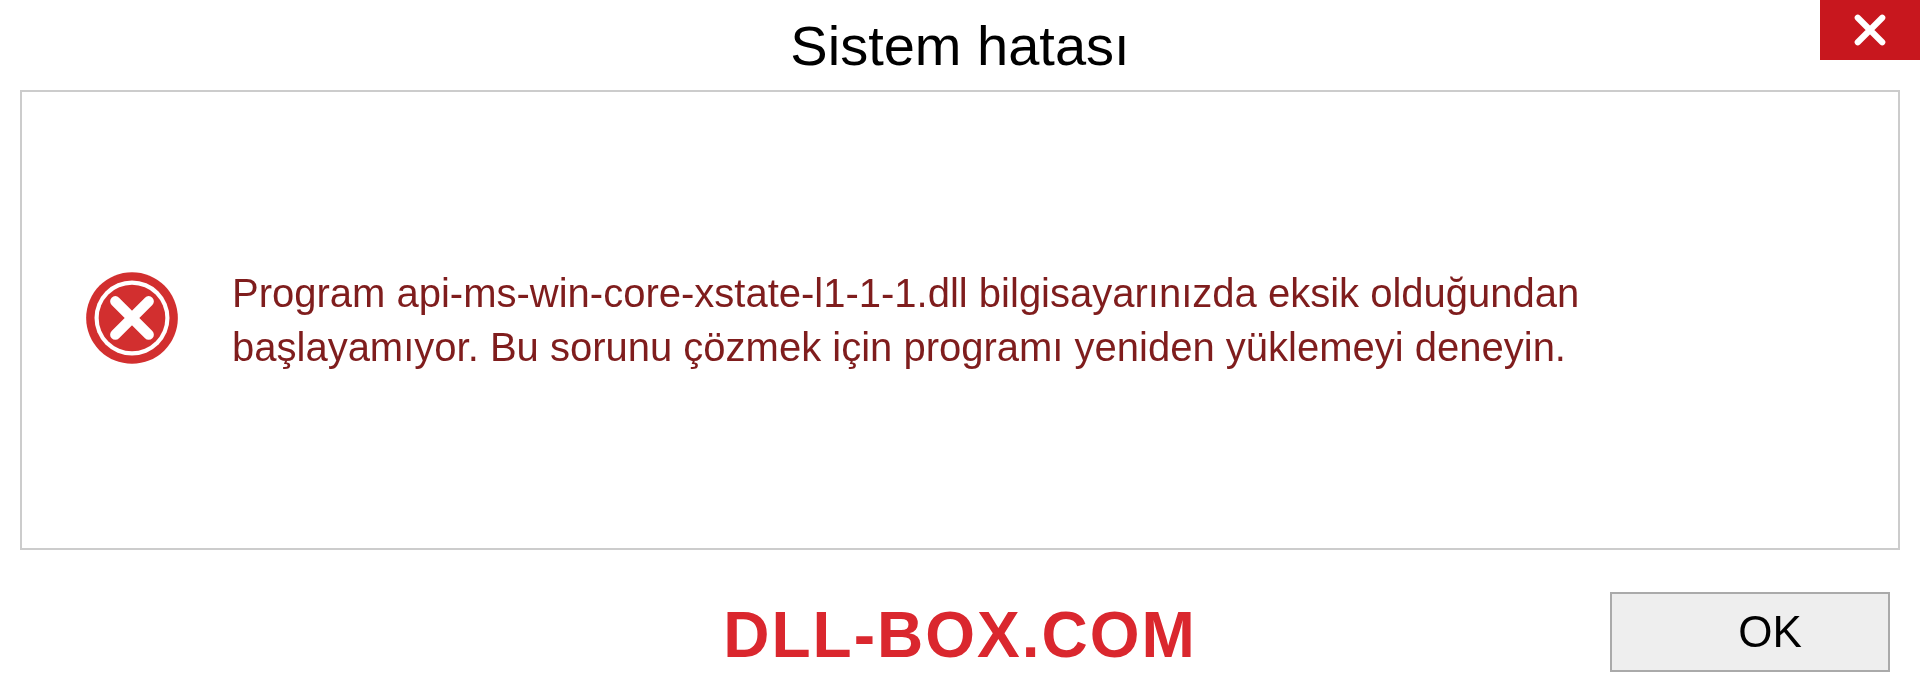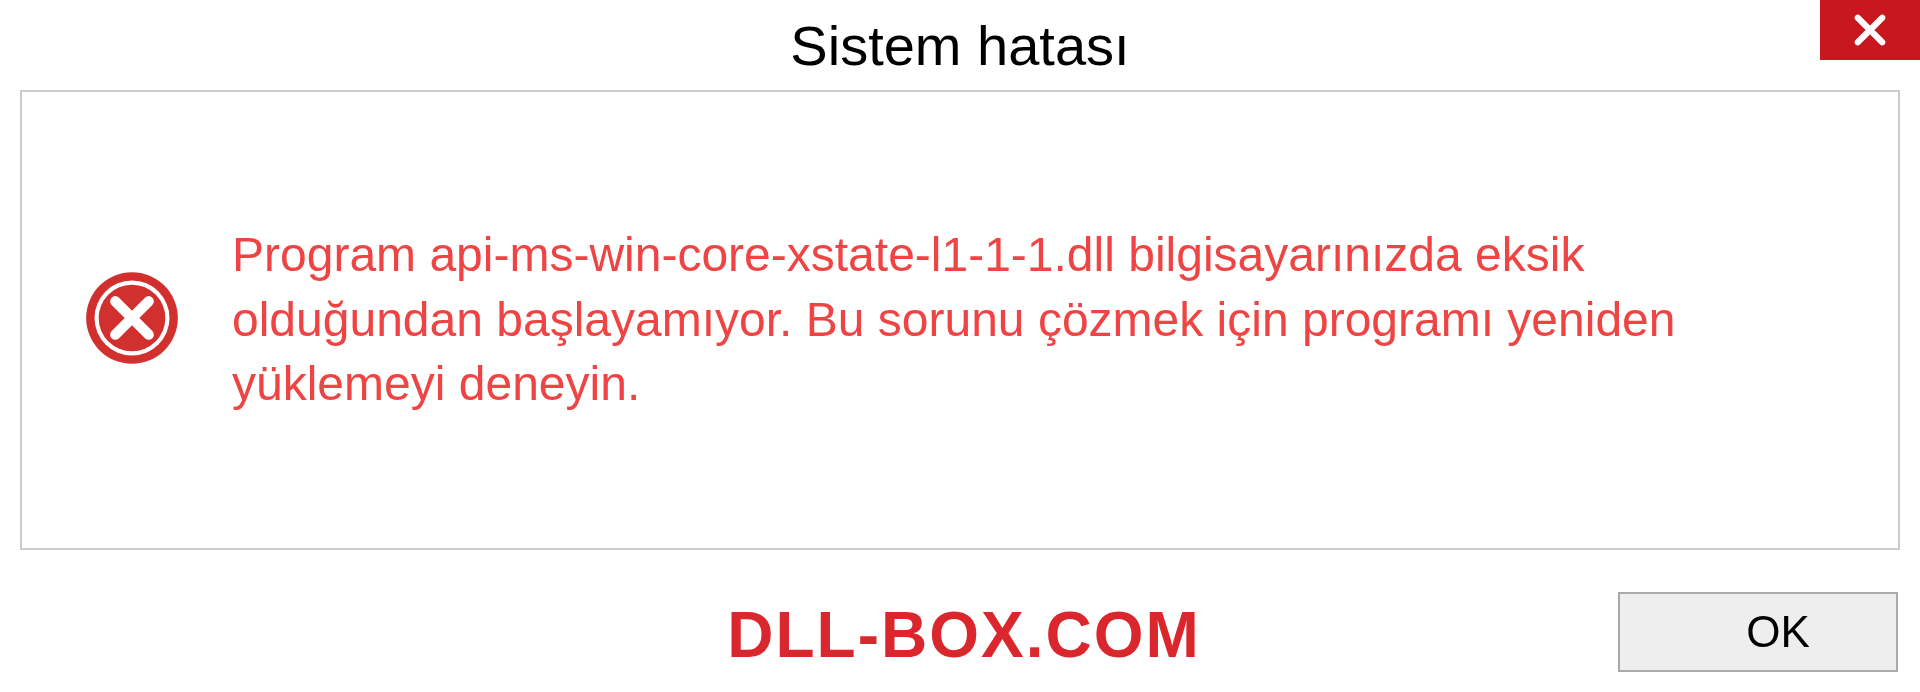--- a/index.html
+++ b/index.html
@@ -55,29 +55,29 @@
     }
     .error-icon-wrap {
       flex: 0 0 auto;
       margin-right: 50px;
     }
     .error-icon-wrap svg {
       width: 100px;
       height: 100px;
     }
     .message {
-      font-size: 48px;
-      color: #ef4444;
+      font-size: 40px;
+      color: #7f1d1d;
       line-height: 1.35;
       max-width: 1500px;
     }
     .footer {
       position: absolute;
       bottom: 20px;
-      right: 22px;
+      right: 30px;
       left: 30px;
       display: flex;
       align-items: center;
       justify-content: space-between;
     }
     .watermark {
       font-size: 64px;
       font-weight: 800;
       color: #da272e;
       letter-spacing: 2px;

